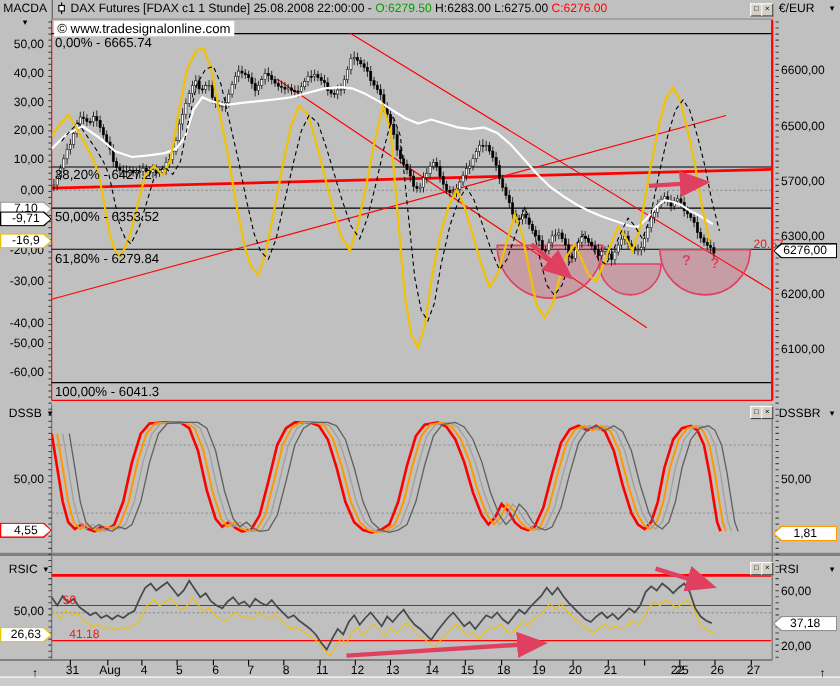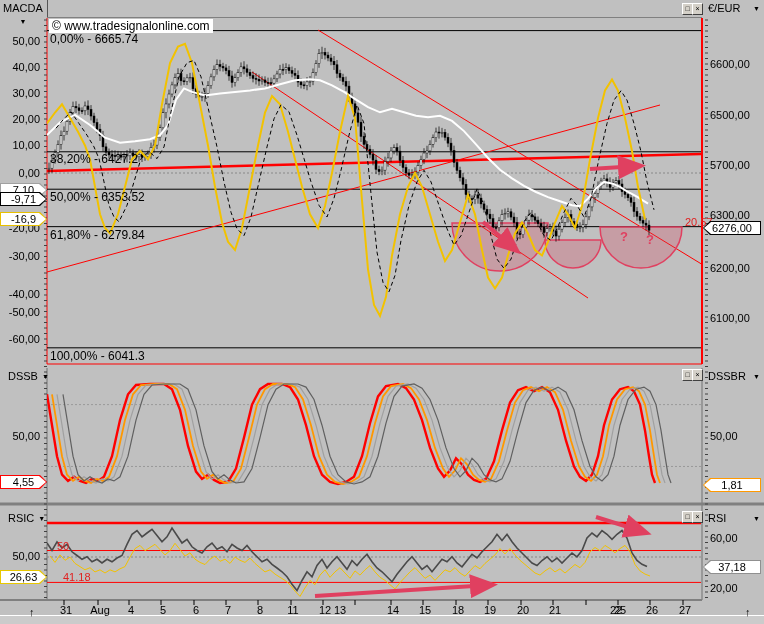--- a/index.html
+++ b/index.html
@@ -749,20 +749,31 @@
       <line x1="650" y1="600" x2="650" y2="605" stroke="#000" stroke-width="1"></line>
       <line x1="683" y1="600" x2="683" y2="605" stroke="#000" stroke-width="1"></line>
     </svg>
 
   <div class="hdr">
     <div class="dd" style="left:3px;top:2px;flex-direction:column;">
       <span>MACDA</span>
       <span class="arr">▼</span>
     </div>
     <div class="hdr-sep" style="left:47px;"></div>
+    <div class="title">
+      <svg width="9" height="11" style="vertical-align:-2px">
+        <line x1="4" y1="0" x2="4" y2="11" stroke="#000"></line>
+          <rect x="1.5" y="3" width="5" height="5" fill="#fff" stroke="#000"></rect>
+      </svg>
+      <span>DAX Futures [FDAX c1  1 Stunde] 25.08.2008 22:00:00 -</span>
+      <span id="o-val" style="color: rgb(0, 160, 0);">O:6279.50</span>
+      <span>H:6283.00</span>
+      <span>L:6275.00</span>
+      <span id="c-val" style="color: rgb(255, 0, 0);">C:6276.00</span>
+    </div>
     <div class="winbtn" style="left:682px;top:3px;">□</div>
     <div class="winbtn" style="left:692px;top:3px;">×</div>
     <div class="dd" style="left:708px;top:2px;width:52px;justify-content:space-between;">
       <span>€/EUR</span>
       <span class="arr">▼</span>
     </div>
   </div>
 
   <div class="wm">© www.tradesignalonline.com</div>
 
@@ -826,21 +837,21 @@
     <div class="lbl red" style="left:63px;top:571px;">41.18</div>
     <div class="lbl" style="left:54px;top:604px;width:24px;text-align:center;">31</div>
     <div class="lbl" style="left:88px;top:604px;width:24px;text-align:center;">Aug</div>
     <div class="lbl" style="left:119px;top:604px;width:24px;text-align:center;">4</div>
     <div class="lbl" style="left:151px;top:604px;width:24px;text-align:center;">5</div>
     <div class="lbl" style="left:184px;top:604px;width:24px;text-align:center;">6</div>
     <div class="lbl" style="left:216px;top:604px;width:24px;text-align:center;">7</div>
     <div class="lbl" style="left:248px;top:604px;width:24px;text-align:center;">8</div>
     <div class="lbl" style="left:281px;top:604px;width:24px;text-align:center;">11</div>
     <div class="lbl" style="left:313px;top:604px;width:24px;text-align:center;">12</div>
-    <div class="lbl" style="left:328px;top:604px;width:24px;text-align:center;">13</div>
+    <div class="lbl" style="left:345px;top:604px;width:24px;text-align:center;">13</div>
     <div class="lbl" style="left:381px;top:604px;width:24px;text-align:center;">14</div>
     <div class="lbl" style="left:413px;top:604px;width:24px;text-align:center;">15</div>
     <div class="lbl" style="left:446px;top:604px;width:24px;text-align:center;">18</div>
     <div class="lbl" style="left:478px;top:604px;width:24px;text-align:center;">19</div>
     <div class="lbl" style="left:511px;top:604px;width:24px;text-align:center;">20</div>
     <div class="lbl" style="left:543px;top:604px;width:24px;text-align:center;">21</div>
     <div class="lbl" style="left:576px;top:604px;width:24px;text-align:center;margin-left:28px;">22</div>
     <div class="lbl" style="left:608px;top:604px;width:24px;text-align:center;">25</div>
     <div class="lbl" style="left:640px;top:604px;width:24px;text-align:center;">26</div>
     <div class="lbl" style="left:673px;top:604px;width:24px;text-align:center;">27</div>

